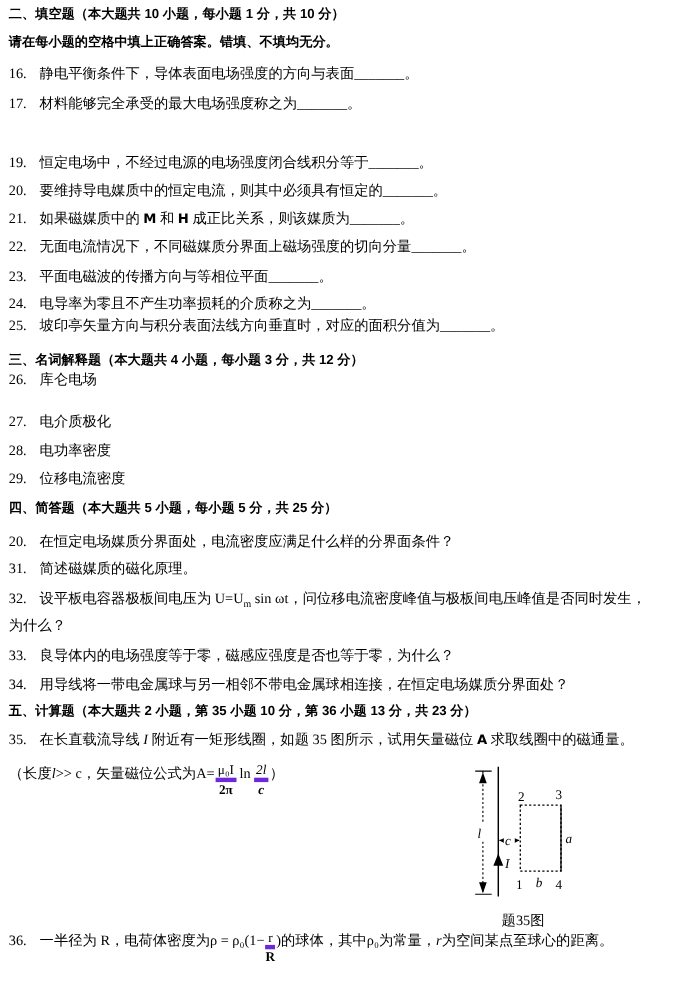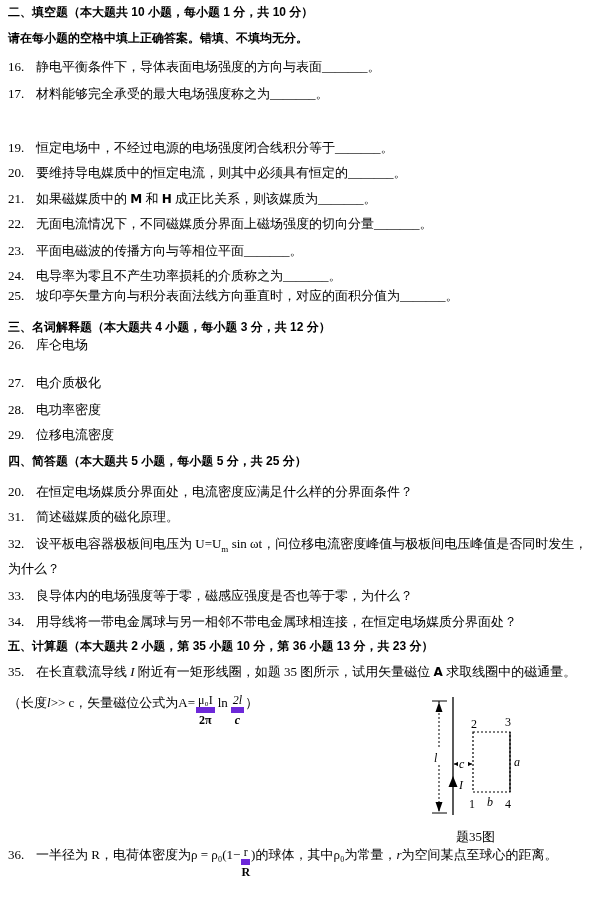--- a/index.html
+++ b/index.html
@@ -15,21 +15,21 @@
   .no { display: inline-block; min-width: 28px; }
   .hd {
     font-weight: bold; font-size: 12px;
     font-family: "Liberation Sans", "DejaVu Sans", sans-serif;
   }
   .b  { font-weight: bold; font-family: "DejaVu Sans", sans-serif; font-size: 12px; }
   .it { font-style: italic; }
   sub.sm { font-size: 9px; }
   .flexln { display: flex; align-items: flex-start; }
   .frac { display: inline-block; text-align: center; line-height: 1.05; font-size: 12px; vertical-align: middle; margin: 0 1px; }
-  .frac .fn { display: block; border-bottom: 6px solid #6d28d9; padding: 0 2px; }
+  .frac .fn { display: block; border-bottom: 4px solid #6d28d9; padding: 0 2px; }
   .frac .fd { display: block; padding-top: 1px; font-weight: bold; }
   .lnop { margin: 0 2px; }
   .fig { position: absolute; left: 427px; top: 694px; width: 175px; height: 155px; }
   .fig svg text { font-family: "Liberation Serif", "DejaVu Serif", serif; font-size: 12px; fill: #000; }
   .fig svg text.cap { font-size: 13px; }
   .fig svg text.it { font-style: italic; }
 </style>
 </head>
 <body>
 

